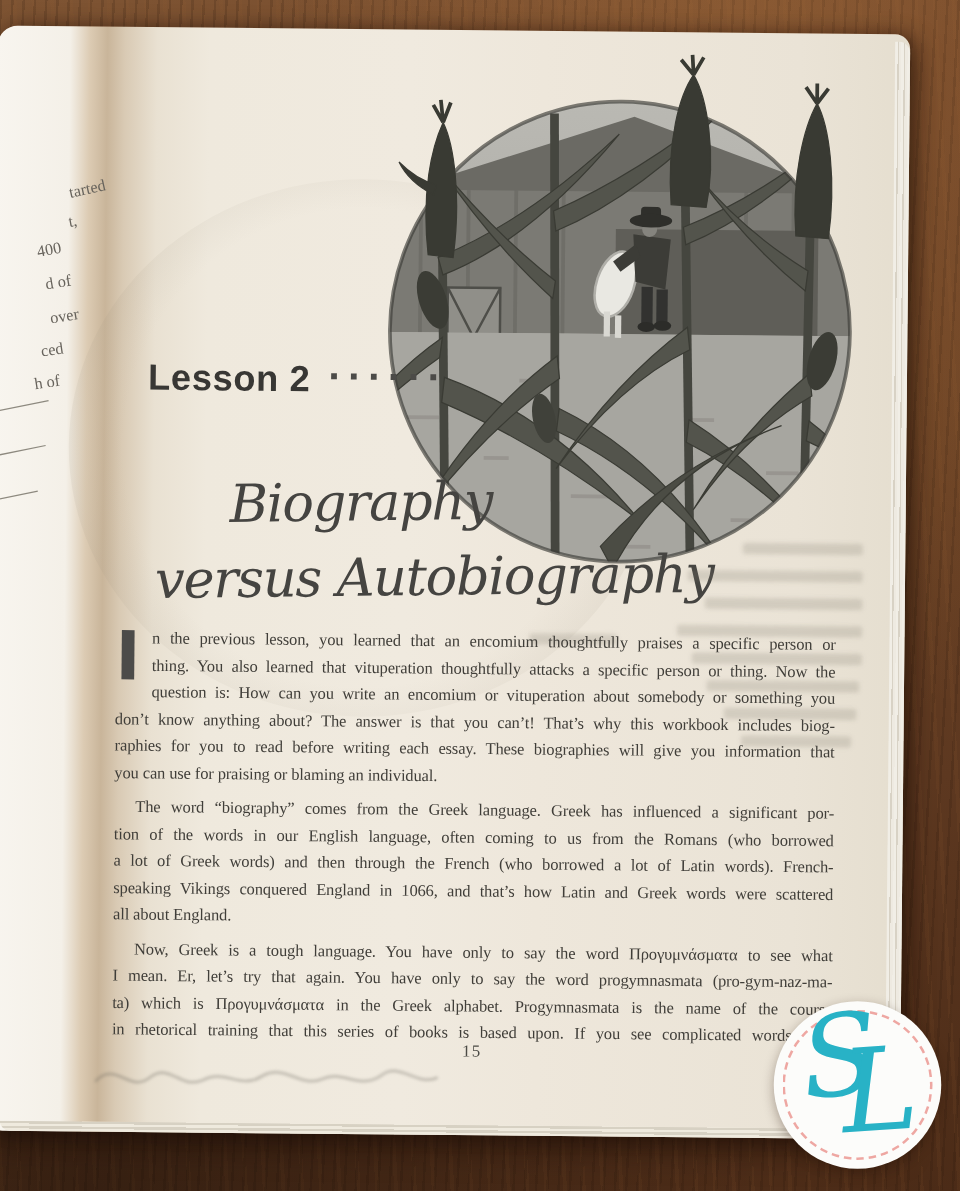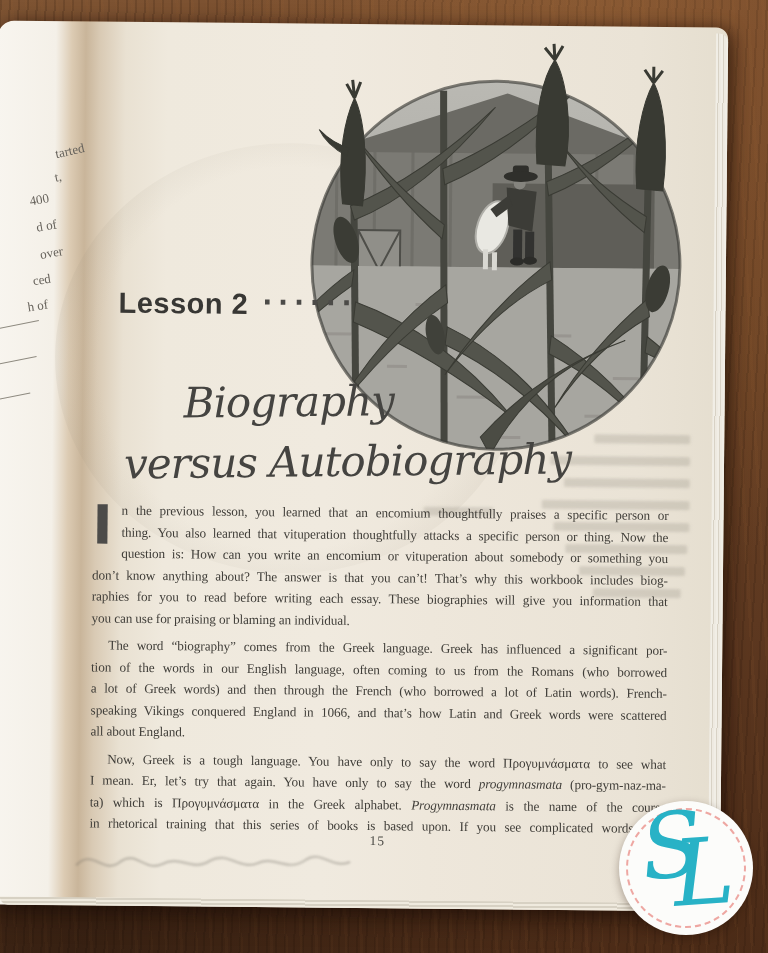--- a/index.html
+++ b/index.html
@@ -59,21 +59,21 @@
   .echo{position:absolute;left:84px;top:820px;opacity:0.35;filter:blur(1.1px);}
 
   
   .body-text{position:absolute;left:99px;top:478px;width:576px;
     font:13.2px/21.5px "Liberation Serif",serif;color:#403e39;}
   .jl{height:21.5px;text-align:justify;text-align-last:justify;white-space:nowrap;letter-spacing:-0.1px;}
   .jl.last{text-align-last:left;}
   .para{margin:0;}
   .p2,.p3{margin-top:6px;}
   .indent{text-indent:17px;}
-  .em{font-style:italic;}
+  .em{}
   .dropcap{float:left;font:bold 54px/43px "DejaVu Sans",sans-serif;color:#4c4b49;margin:4px 9px 0 0;}
   .pagenum{position:absolute;left:99px;top:809px;width:576px;text-align:center;
     font:13.5px "Liberation Serif",serif;color:#4b4a45;letter-spacing:1px;}
 
   
   .logo{position:absolute;left:619px;top:801px;width:134px;height:134px;border-radius:50%;
     background:#fcfcfa;box-shadow:0 3px 9px rgba(40,20,8,0.35);z-index:5;}
   .logo-ring{position:absolute;inset:7px;border:2px dashed #eea7a2;border-radius:50%;}
   .ls,.ll{position:absolute;font:italic 90px/1 "DejaVu Serif",serif;color:#28b2c6;}
   .ls{left:22px;top:0px;transform:rotate(-6deg);}

